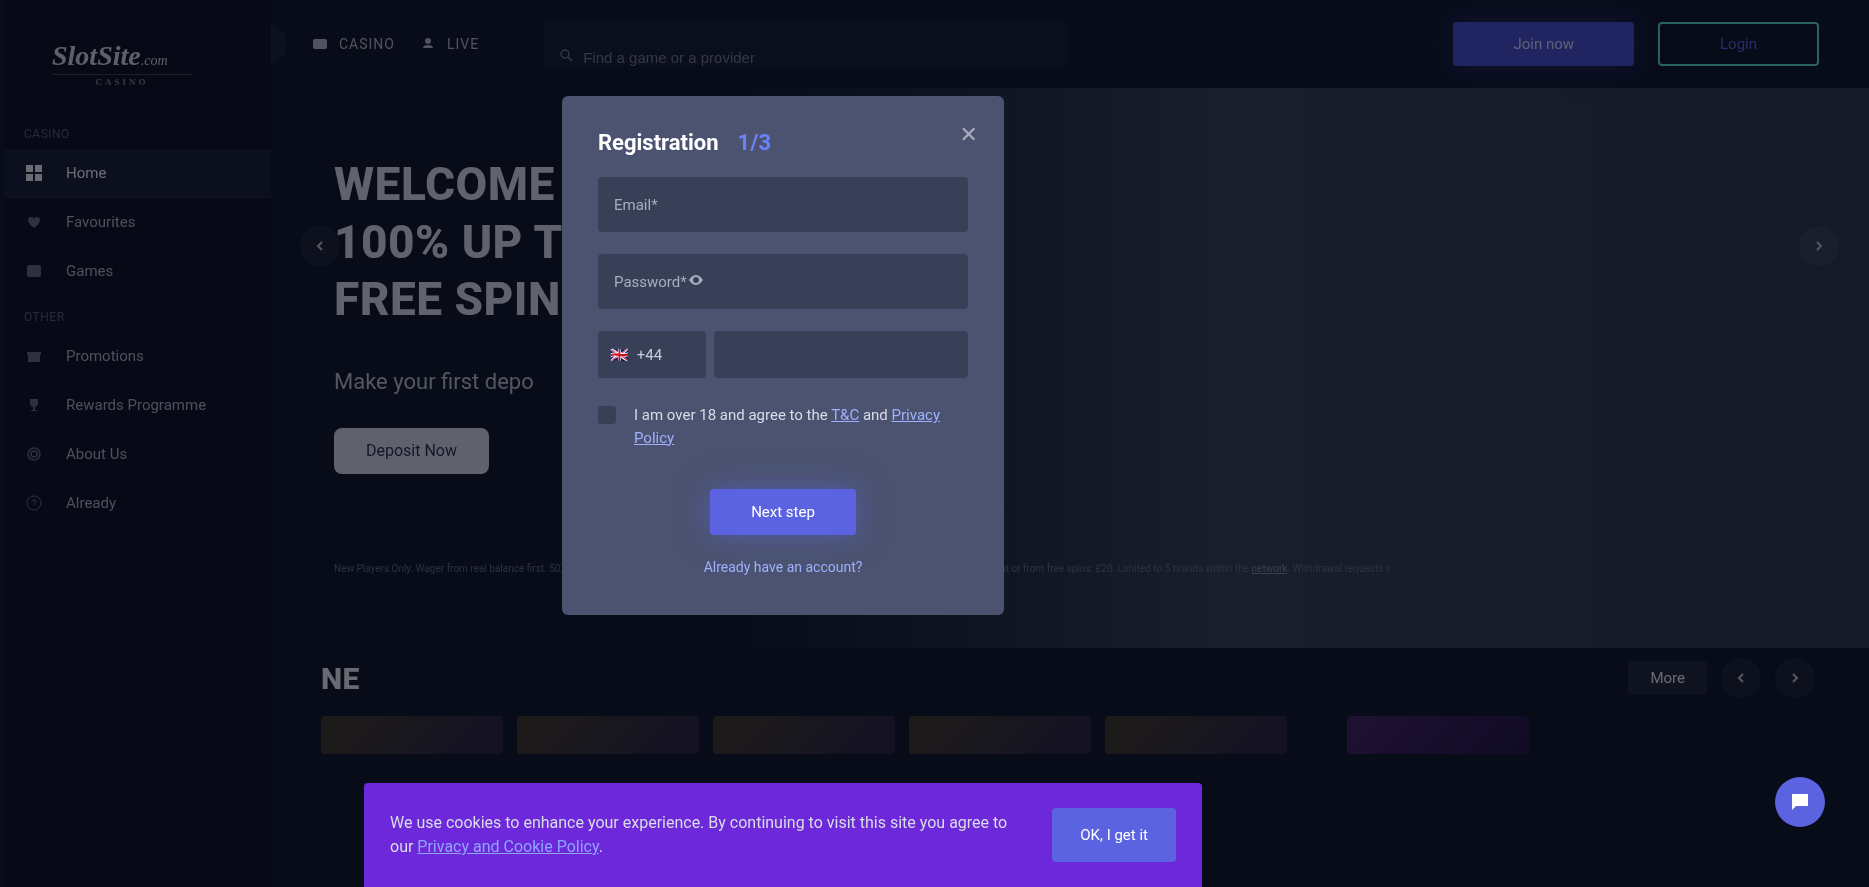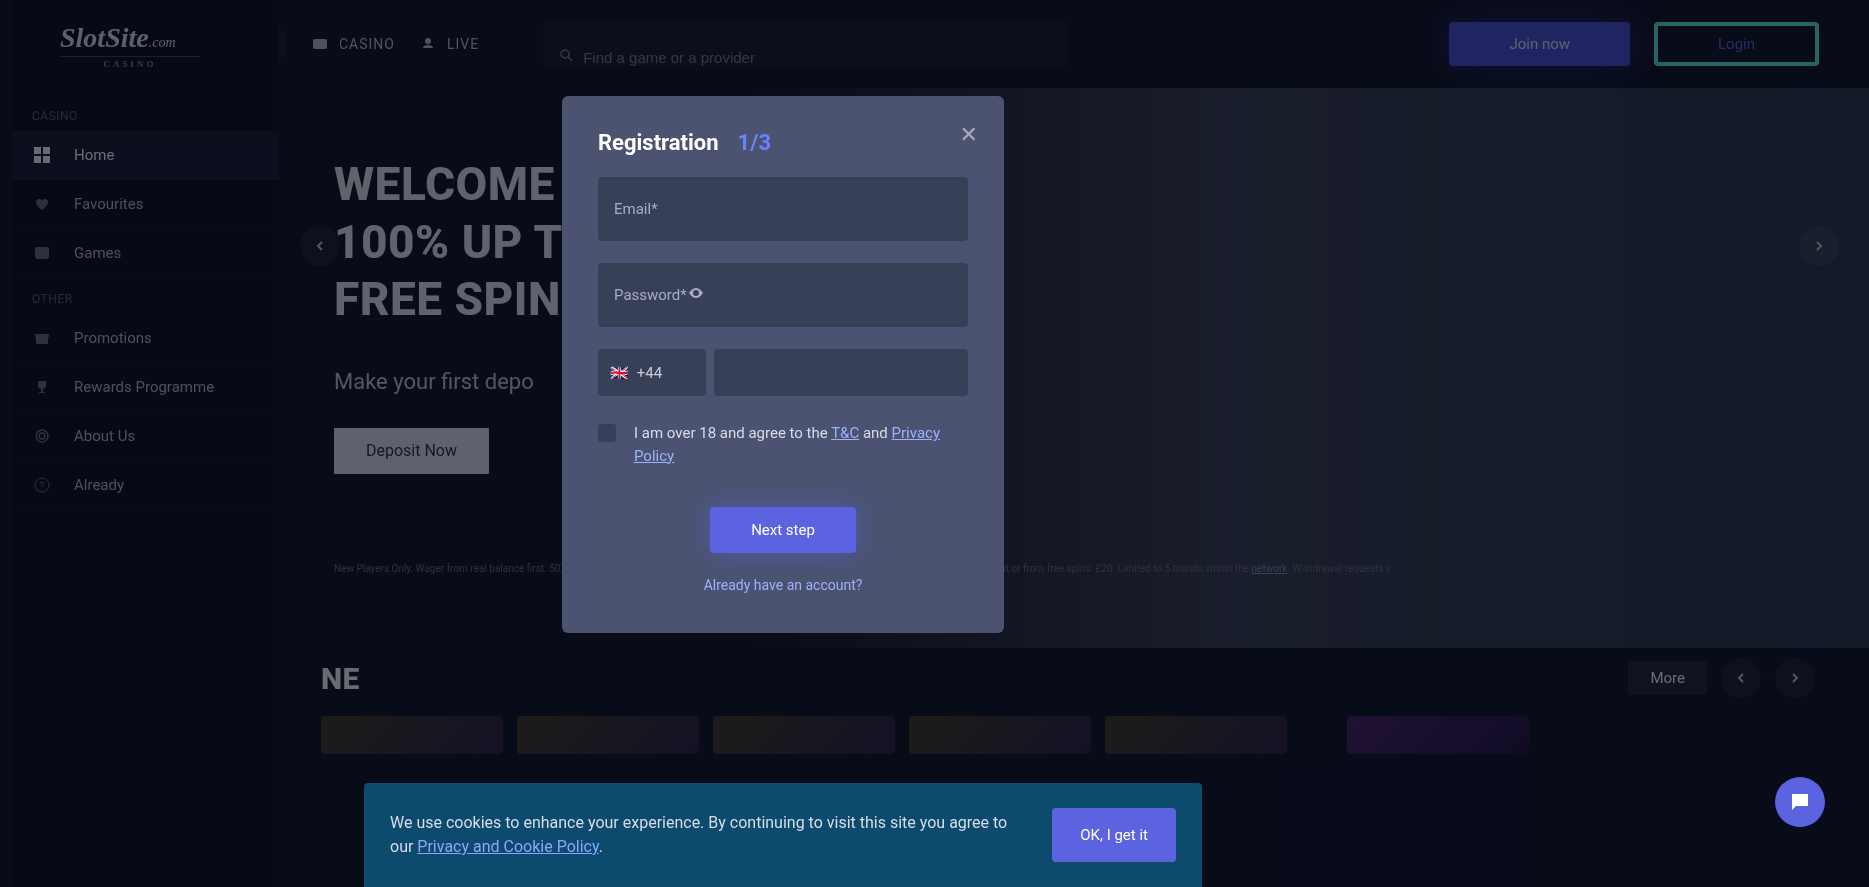--- a/index.html
+++ b/index.html
@@ -7,24 +7,24 @@
   font-family: -apple-system, BlinkMacSystemFont, 'Segoe UI', Roboto, sans-serif;
   background: #0d1020;
   color: #fff;
   width: 1869px;
   height: 887px;
   overflow: hidden;
   position: relative;
 }
 .sidebar {
   position: absolute;
-  left: 12px; top: 0;
+  left: 4px; top: 0;
   width: 267px; height: 100%;
   background: #0a0d1a;
-  padding: 22px 0;
+  padding: 40px 0;
   z-index: 5;
 }
 .logo {
   padding: 0 20px 26px 48px;
   font-family: Georgia, serif;
   font-style: italic;
   font-size: 28px;
   font-weight: bold;
   color: #e0e0e8;
 }
@@ -81,33 +81,33 @@
 }
 .search input {
   flex:1; background:transparent; border:none; outline:none; color:#ddd; font-size:15px; margin-left:10px;
 }
 .search input::placeholder { color: #7a7e90; }
 .btn {
   height: 44px; padding: 0 60px; border-radius: 4px; font-size: 15px;
   display: flex; align-items: center; justify-content: center; cursor: pointer;
 }
 .btn-primary { background: #4a52d4; color: #e0e2ff; box-shadow: 0 0 30px rgba(74,82,212,0.4); }
-.btn-outline { border: 4px solid #5eead4; color: #5b63e0; }
+.btn-outline { border: 2px solid #5eead4; color: #5b63e0; }
 .spacer { flex: 1; }
 .hero {
   position: absolute;
   left: 250px; top: 88px; right: 0;
   height: 560px;
   padding: 68px 0 0 84px;
   background: linear-gradient(90deg, #0d1020 30%, #3a4050 60%, #2a3548 100%);
   z-index: 1;
 }
 .hero h1 { font-size: 46px; font-weight: 800; line-height: 1.25; color: #eaeaf0; letter-spacing: 0.5px; }
 .hero-sub { margin-top: 40px; font-size: 22px; color: #c8ccd8; }
-.hero-btn { margin-top: 34px; display:inline-flex; height:46px; padding:0 32px; align-items:center; background:#e6e8f0; color:#2a2e48; border-radius:1px; font-size:16px; cursor:pointer; }
+.hero-btn { margin-top: 34px; display:inline-flex; height:46px; padding:0 32px; align-items:center; background:#e6e8f0; color:#2a2e48; border-radius:8px; font-size:16px; cursor:pointer; }
 .fineprint { position:absolute; bottom:72px; left:84px; right:40px; font-size:10px; color:#6a6e80; line-height:1.4; }
 .fineprint a { color:#8a90b0; text-decoration:underline; }
 .hero-nav { position:absolute; top:226px; width:40px; height:40px; }
 .hero-nav.left { left:300px; }
 .hero-nav.right { right:30px; }
 .new-games {
   position:absolute; left:267px; right:0; top:640px; padding:18px 54px 0;
   z-index:2;
 }
 .ng-head { display:flex; align-items:center; gap:14px; }
@@ -120,36 +120,36 @@
   position: absolute; inset: 0; background: rgba(5,8,20,0.6); z-index: 10;
 }
 .modal {
   position: absolute; left: 562px; top: 96px; width: 442px;
   background: #4b5370; border-radius: 6px; padding: 34px 36px 40px;
   z-index: 20;
 }
 .modal-title { font-size: 22px; font-weight: 700; display:flex; gap:19px; align-items:baseline; }
 .modal-title .step { color: #6b82ff; }
 .modal-close { position:absolute; top:26px; right:26px; color:#aab; font-size:22px; cursor:pointer; }
-.field { margin-top: 22px; background: #384058; border-radius: 4px; height: 64px; display:flex; align-items:center; padding:0 16px; position:relative; }
+.field { margin-top: 22px; background: #384058; border-radius: 4px; height: 55px; display:flex; align-items:center; padding:0 16px; position:relative; }
 .field label { color:#a8acc0; font-size:15px; pointer-events:none; }
 .field .eye { color:#a8acc0; cursor:pointer; }
 .phone-row { display:flex; gap:8px; margin-top:22px; }
 .phone-row .cc { flex:0 0 108px; background:#384058; border-radius:4px; height:47px; display:flex; align-items:center; padding:0 12px; gap:8px; color:#c8ccd8; font-size:15px; }
 .phone-row .pn { flex:1; background:#384058; border-radius:4px; height:47px; padding:0 12px; }
 .phone-row .pn input { width:100%; height:100%; background:transparent; border:none; outline:none; color:#ddd; }
 .agree { display:flex; gap:18px; margin-top:26px; }
 .agree .chk { width:18px; height:18px; background:#384058; border-radius:3px; margin-top:2px; cursor:pointer; flex-shrink:0; }
 .agree .txt { color:#d8dce8; font-size:15px; line-height:1.5; }
 .agree a { color:#9fb0ff; text-decoration:underline; }
 .modal .next { margin:40px auto 0; display:flex; width:146px; height:46px; background:#5b63e0; border-radius:4px; align-items:center; justify-content:center; font-size:15px; cursor:pointer; box-shadow:0 0 30px rgba(91,99,224,0.5); }
 .modal .already { display:block; text-align:center; margin-top:24px; color:#9fb0ff; font-size:14px; cursor:pointer; }
 .cookie {
   position:absolute; left:364px; bottom:0; width:838px; height:104px;
-  background:#0c4a6e; border-radius:4px 4px 0 0; display:flex; align-items:center;
+  background:#6d28d9; border-radius:4px 4px 0 0; display:flex; align-items:center;
   padding:0 26px; gap:26px; z-index:30;
 }
 .cookie .txt { flex:1; color:#d8dce8; font-size:16px; line-height:1.5; }
 .cookie a { color:#8fa4ff; text-decoration:underline; }
 .cookie .ok { background:#5b63e0; padding:18px 28px; border-radius:4px; font-size:15px; cursor:pointer; }
 .chat-fab {
   position:absolute; right:44px; bottom:60px; width:50px; height:50px;
   background:#5b63e0; border-radius:50%; display:flex; align-items:center; justify-content:center;
   z-index:40; cursor:pointer;
 }

